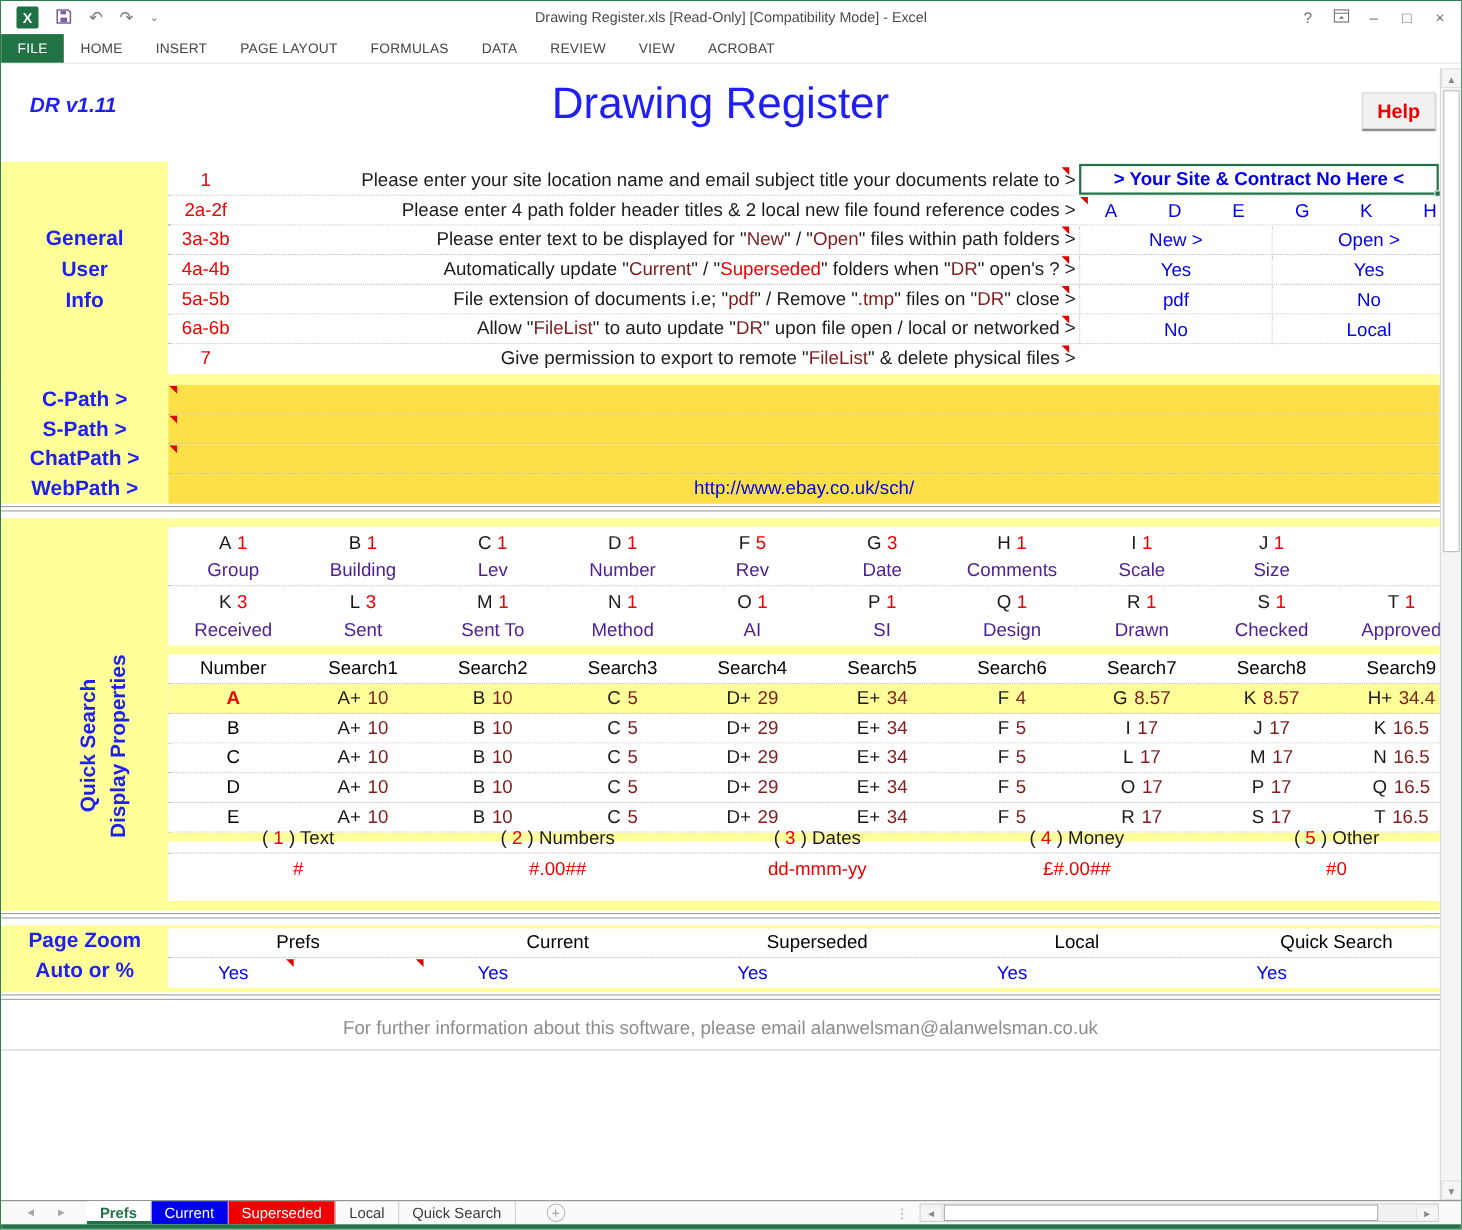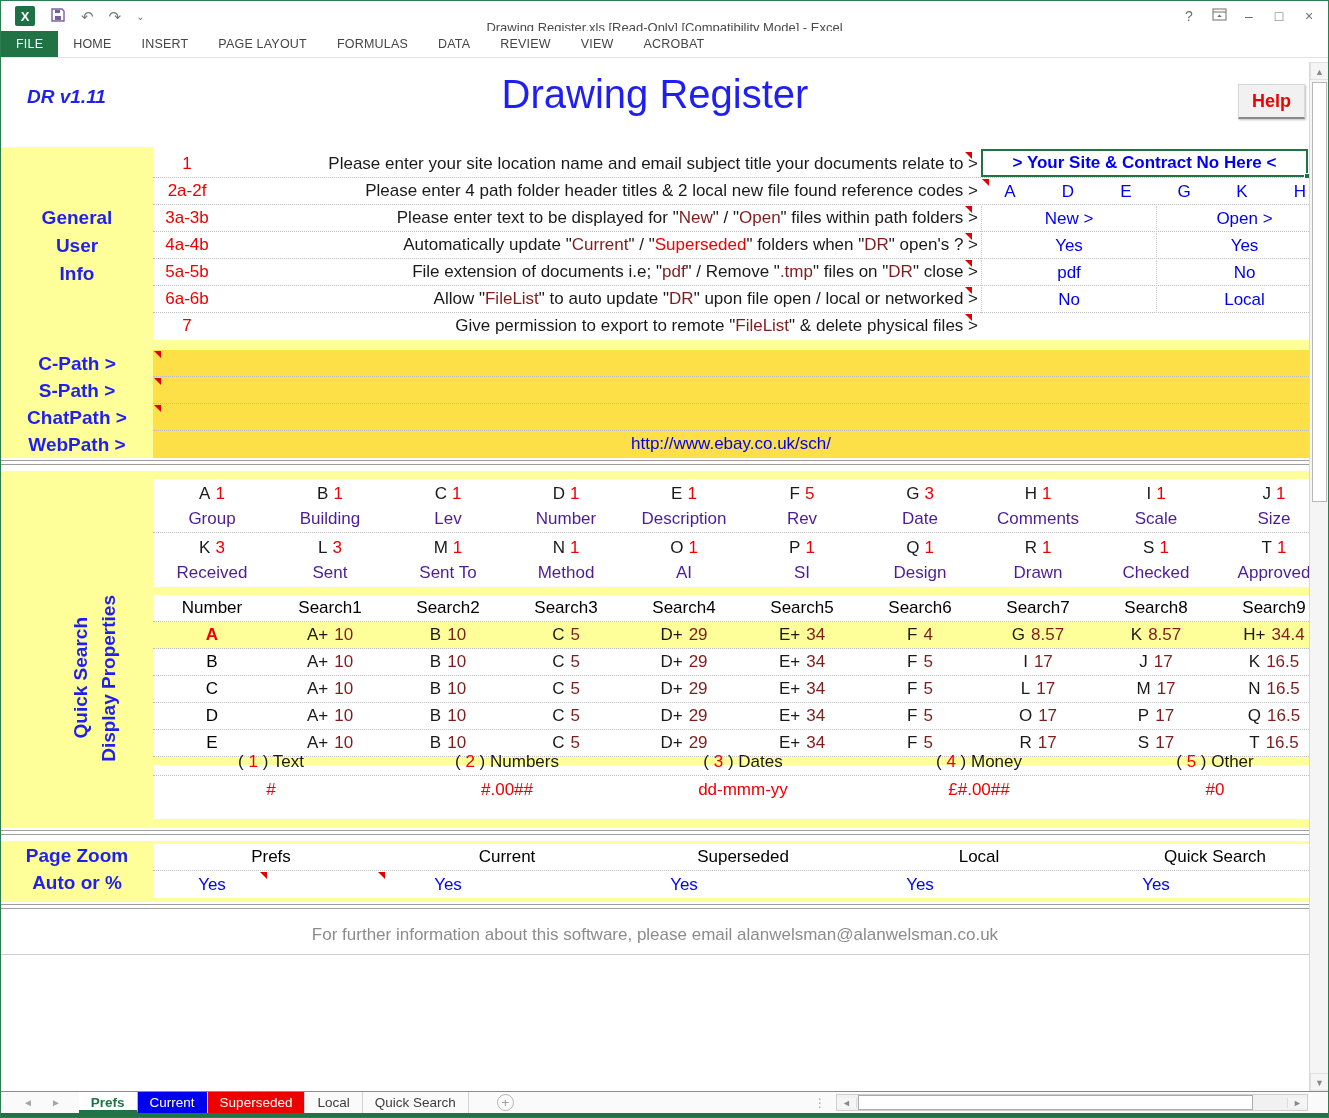--- a/index.html
+++ b/index.html
@@ -5,21 +5,21 @@
 *{margin:0;padding:0;box-sizing:border-box}
 html,body{background:#e6e6e6}
 body{font-family:"Liberation Sans","DejaVu Sans",sans-serif}
 .window{position:relative;width:1329px;height:1118px;background:#fff;border:1px solid #2E7D4F;overflow:hidden}
 
 .titlebar{position:absolute;top:0;left:0;right:0;height:30px;background:#fff}
 .qat{position:absolute;left:14px;top:0;height:30px;display:flex;align-items:center;gap:15px}
 .xl-logo{width:20px;height:20px;background:#1E7145;color:#fff;font-weight:bold;font-size:13px;display:flex;align-items:center;justify-content:center;border-radius:2px}
 .ticon{color:#797979;font-size:15px;line-height:1}
 .tcaret{color:#797979;font-size:10px}
-.title-text{position:absolute;left:0;right:0;top:12px;height:30px;line-height:30px;text-align:center;font-size:13px;color:#4a4a4a}
+.title-text{position:absolute;left:0;right:0;top:0;height:30px;line-height:30px;text-align:center;font-size:13px;color:#4a4a4a}
 .winctl{position:absolute;right:4px;top:0;height:30px;display:flex;align-items:center}
 .winctl .wbtn{width:30px;text-align:center;color:#6e6e6e;font-size:14px}
 
 .ribbon{position:absolute;top:30px;left:0;right:0;height:27px;background:#fff;border-bottom:1px solid #e3e3e3;display:flex;align-items:stretch}
 .rtab{padding:0 15px;font-size:12.5px;color:#454545;display:flex;align-items:center;letter-spacing:.2px}
 .rtab.active{background:#217346;color:#fff}
 
 .sheet{position:absolute;top:57px;left:0;width:1329px;height:1033px;background:#fff;font-size:17px;color:#000}
 .abs{position:absolute}
 .yellow{background:#FFFF99}
@@ -236,24 +236,20 @@
           </div>
           <div class="dpcell">
             <div class="dpl1"><span class="seg-k ltr">C</span><span class="seg-r">1</span></div>
             <div class="dpl2">Lev</div>
           </div>
           <div class="dpcell">
             <div class="dpl1"><span class="seg-k ltr">D</span><span class="seg-r">1</span></div>
             <div class="dpl2">Number</div>
           </div>
           <div class="dpcell">
-            <div class="dpl1"><span class="seg-k ltr">E</span><span class="seg-r">1</span></div>
-            <div class="dpl2">Description</div>
-          </div>
-          <div class="dpcell">
             <div class="dpl1"><span class="seg-k ltr">F</span><span class="seg-r">5</span></div>
             <div class="dpl2">Rev</div>
           </div>
           <div class="dpcell">
             <div class="dpl1"><span class="seg-k ltr">G</span><span class="seg-r">3</span></div>
             <div class="dpl2">Date</div>
           </div>
           <div class="dpcell">
             <div class="dpl1"><span class="seg-k ltr">H</span><span class="seg-r">1</span></div>
             <div class="dpl2">Comments</div>

